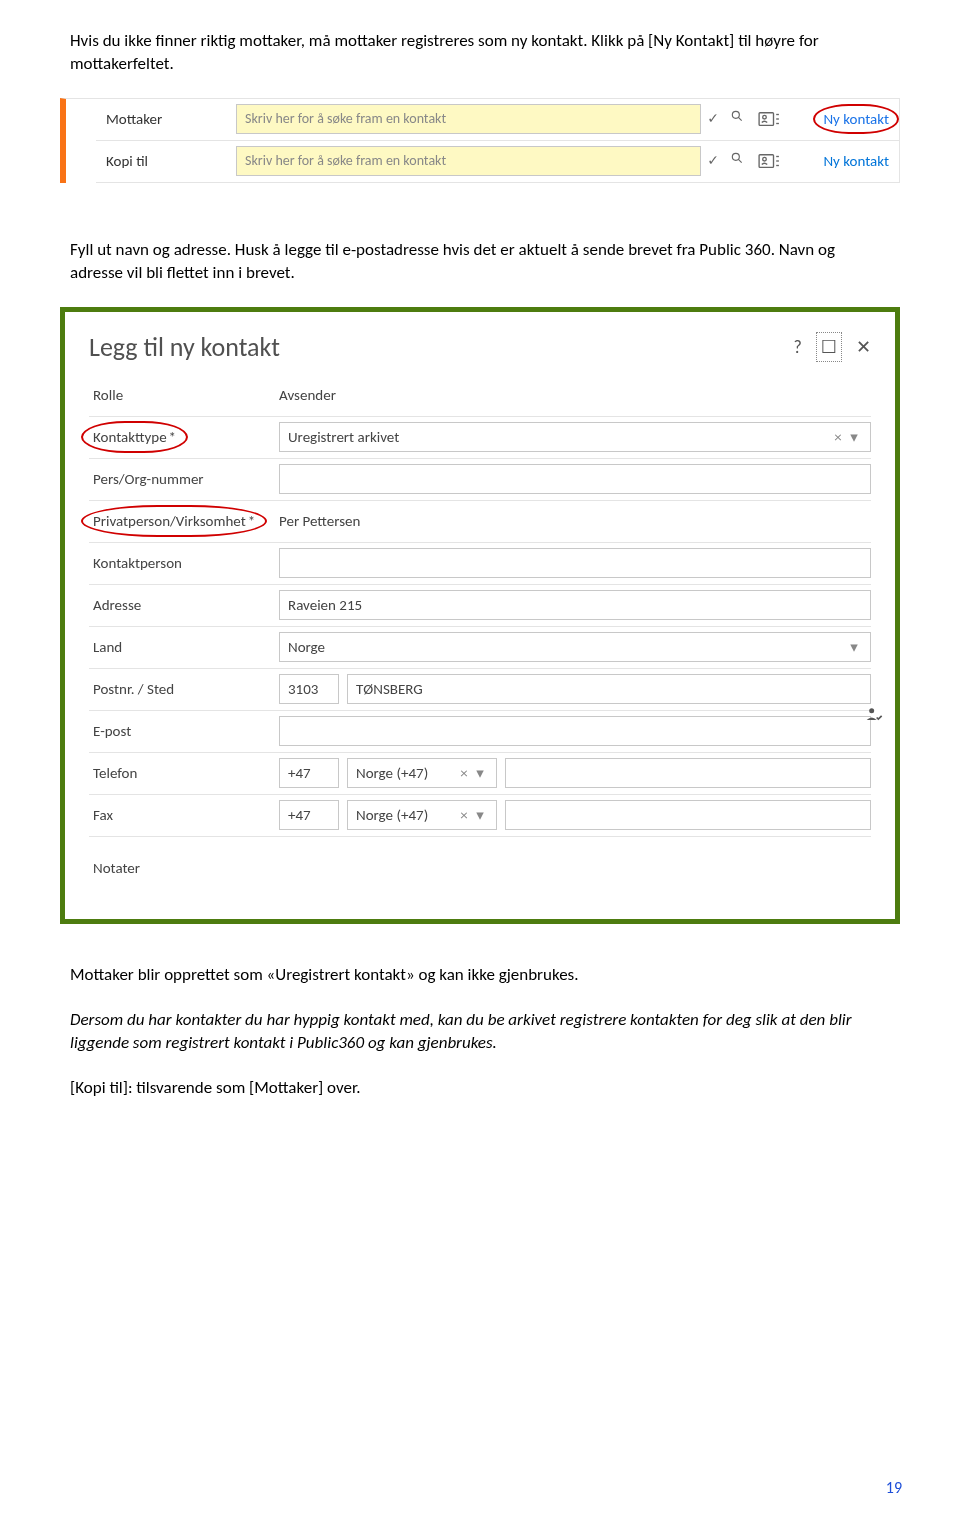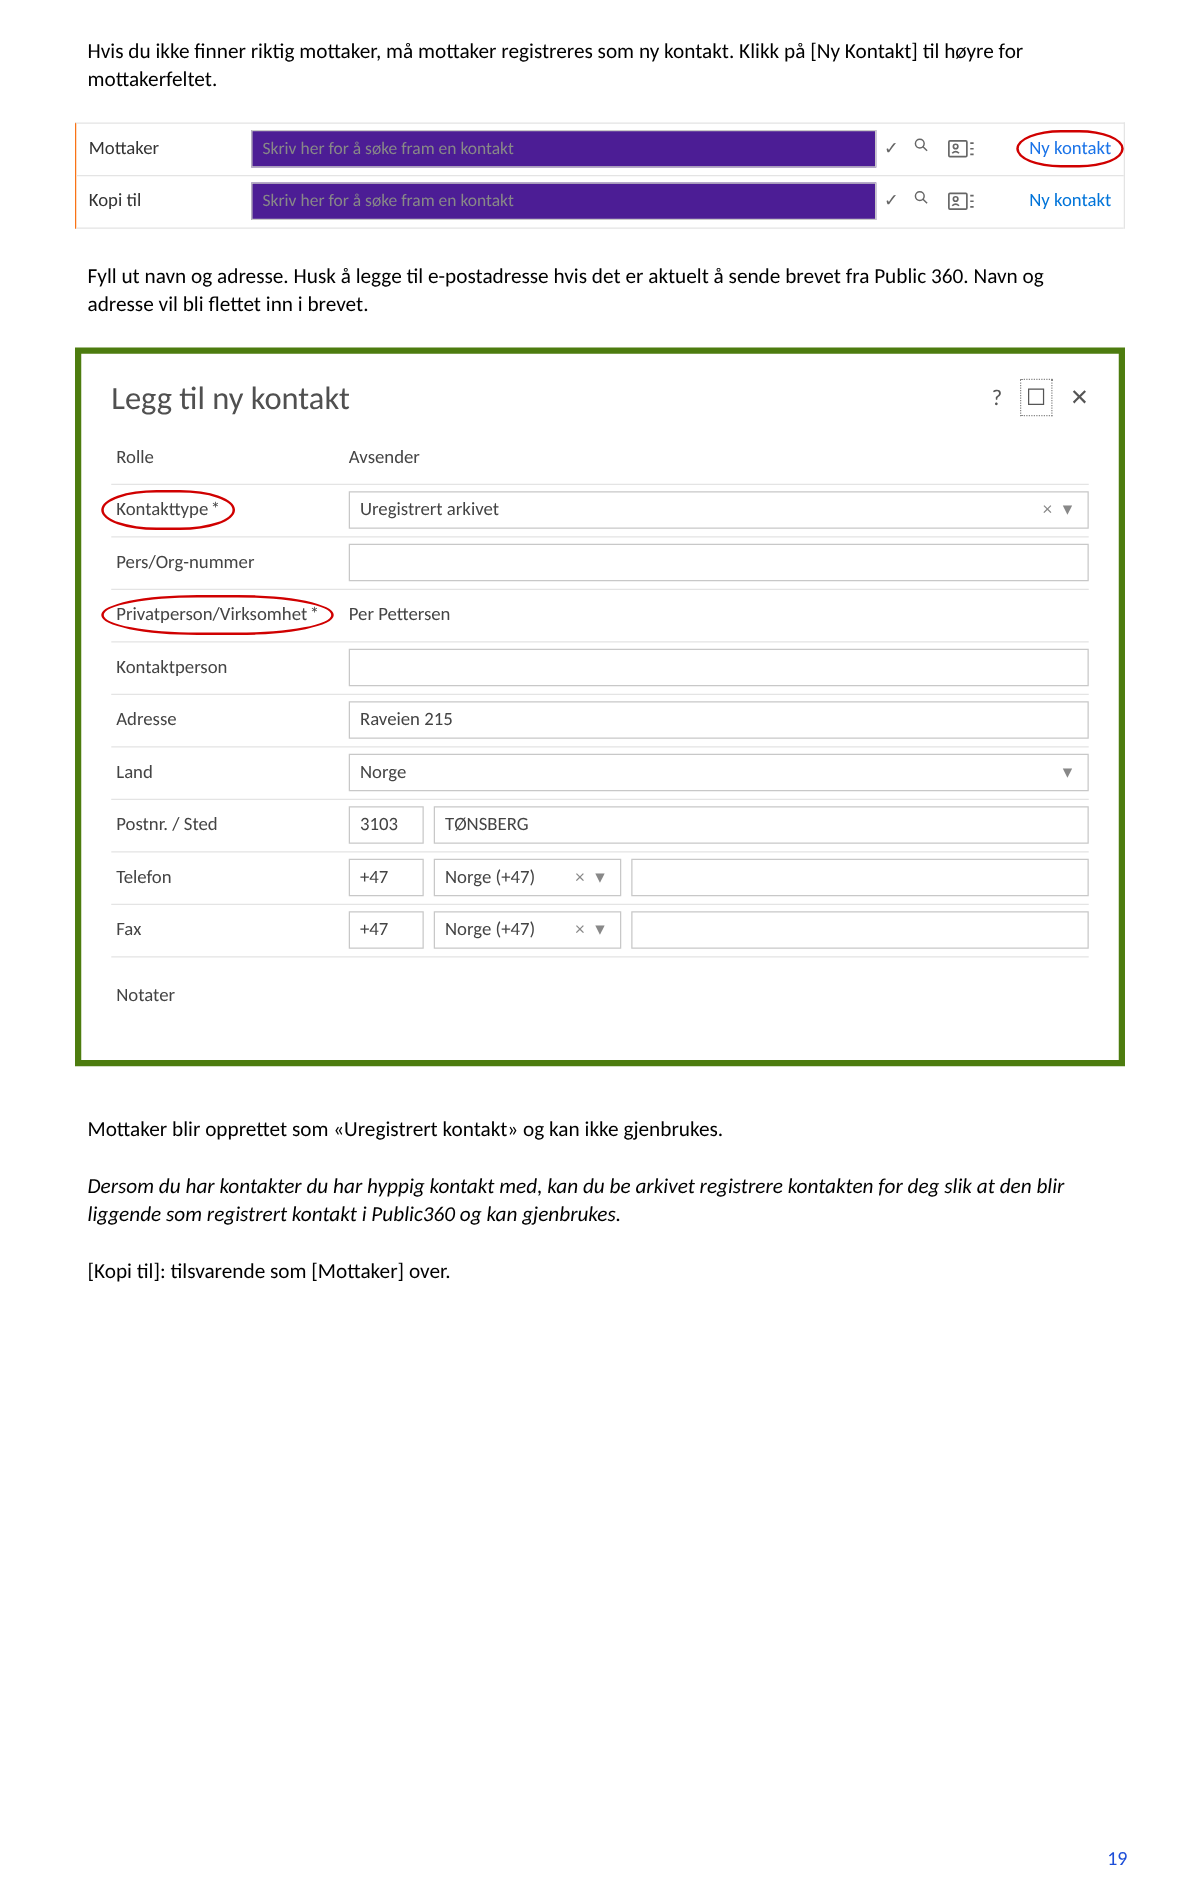--- a/index.html
+++ b/index.html
@@ -10,24 +10,25 @@
     font-size: 17px;
     color: #000;
     background: #fff;
     line-height: 1.35;
   }
   .doc-text { margin-bottom: 22px; }
 
   
   .shot1 {
     border-top: 1px solid #e4e4e4;
-    border-left: 1px solid #f97316;
+    border-left: 6px solid #f97316;
     border-right: 1px solid #e4e4e4;
-    margin: 0 -10px 27px -10px;
+    margin: 0 -10px 56px -10px;
     background: #fff;
+    padding-left: 30px;
   }
   .row {
     display: flex;
     align-items: center;
     border-bottom: 1px solid #e4e4e4;
     height: 42px;
   }
   .row .label {
     flex: 0 0 140px;
     padding: 0 10px;
@@ -36,21 +37,21 @@
   }
   .row .searchbox {
     flex: 1 1 auto;
     height: 30px;
     border: 1px solid #c8c8c8;
     display: flex;
     align-items: center;
     padding: 0 8px;
     font-size: 14px;
     color: #888;
-    background: #4c1d95;
+    background: #fef9c3;
   }
   .row .icon-cell {
     flex: 0 0 24px;
     text-align: center;
     color: #666;
     font-size: 14px;
     padding: 0 2px;
   }
   .row .card-icon {
     flex: 0 0 40px;
@@ -285,20 +286,33 @@
   </div>
 
   <div class="form-row">
     <div class="flabel">Postnr. / Sted</div>
     <div class="fvalue">
       <div class="input-box smallw">3103</div>
       <div class="input-box">TØNSBERG</div>
     </div>
   </div>
 
+  <div class="form-row" style="position:relative">
+    <div class="flabel">E-post</div>
+    <div class="fvalue">
+        <div class="input-box"></div>
+      </div>
+    <span style="position:absolute;right:-14px;top:-6px;color:#555;font-size:18px">
+      <svg width="20" height="20" viewBox="0 0 24 24" fill="#555">
+          <circle cx="8" cy="7" r="3"></circle>
+          <path d="M2 18 q6 -6 12 0 Z"></path>
+          <path d="M14 15 l2 2 l4 -4" stroke="#555" stroke-width="2" fill="none"></path>
+        </svg>
+    </span>
+  </div>
 
   <div class="form-row">
     <div class="flabel">Telefon</div>
     <div class="fvalue">
       <div class="input-box smallw">+47</div>
       <div class="input-box medw">
         <span style="flex:1">Norge (+47)</span>
         <span class="x">×</span>
         <span class="dd">▾</span>
       </div>

